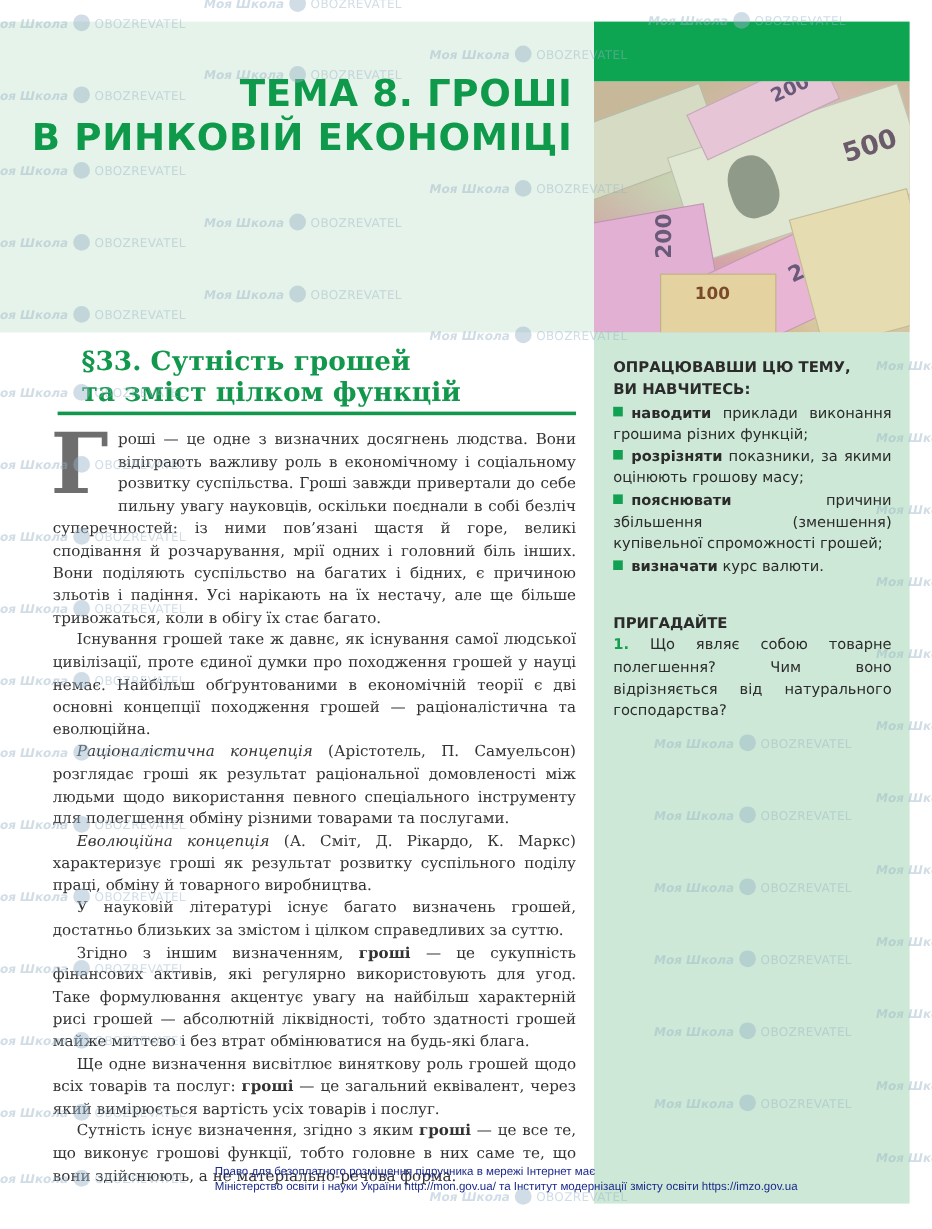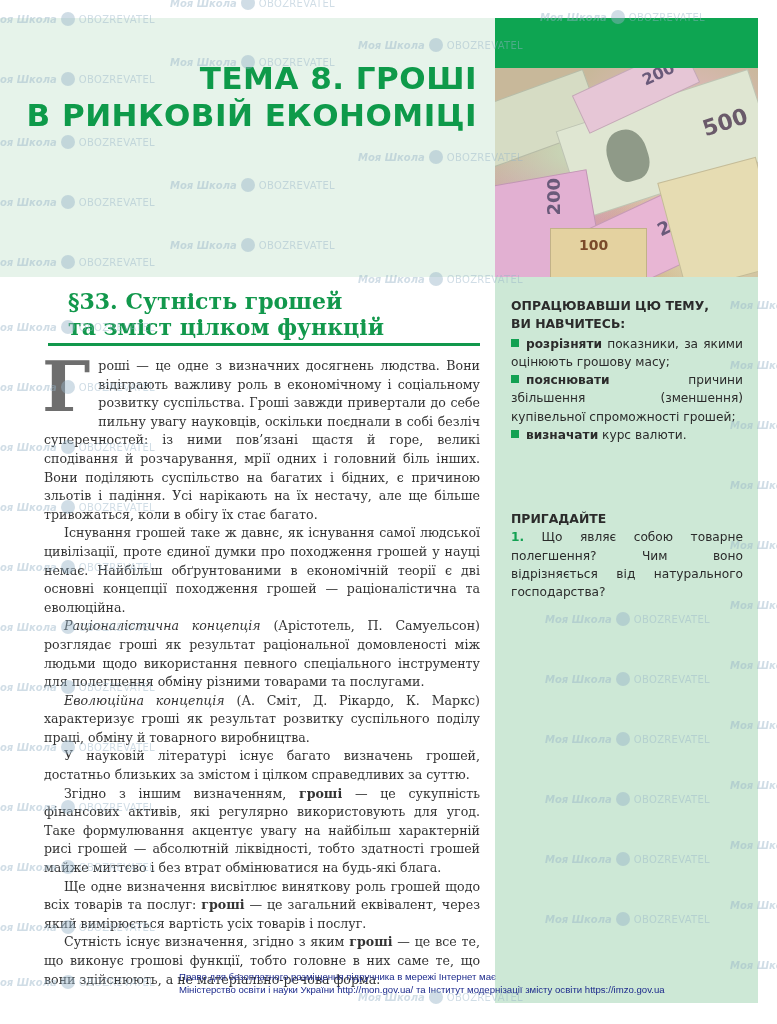--- a/index.html
+++ b/index.html
@@ -87,20 +87,21 @@
   <p><span>Згідно з іншим визначенням, </span><b>гроші</b><span> — це сукупність фінансових активів, які регулярно використовують для угод. Таке формулювання акцентує увагу на найбільш характерній рисі грошей — абсолютній ліквідності, тобто здатності грошей майже миттєво і без втрат обмінюватися на будь-які блага.</span></p>
   <p><span>Ще одне визначення висвітлює виняткову роль грошей щодо всіх товарів та послуг: </span><b>гроші</b><span> — це загальний еквівалент, через який вимірюється вартість усіх товарів і послуг.</span></p>
   <p><span>Сутність існує визначення, згідно з яким </span><b>гроші</b><span> — це все те, що виконує грошові функції, тобто головне в них саме те, що вони здійснюють, а не матеріально-речова форма.</span></p>
 </div>
 
 <div class="learn">
   <div class="learn-title">
     <div>ОПРАЦЮВАВШИ ЦЮ ТЕМУ,</div>
     <div>ВИ НАВЧИТЕСЬ:</div>
   </div>
+  <div class="learn-item"><span class="bullet"></span><b>наводити</b><span> приклади виконання грошима різних функцій;</span></div>
   <div class="learn-item"><span class="bullet"></span><b>розрізняти</b><span> показники, за якими оцінюють грошову масу;</span></div>
   <div class="learn-item"><span class="bullet"></span><b>пояснювати</b><span> причини збільшення (зменшення) купівельної спроможності грошей;</span></div>
   <div class="learn-item"><span class="bullet"></span><b>визначати</b><span> курс валюти.</span></div>
 </div>
 
 <div class="recall">
   <div class="recall-title">ПРИГАДАЙТЕ</div>
   <div class="learn-item"><span class="num">1.</span><span> Що являє собою товарне полегшення? Чим воно відрізняється від натурального господарства?</span></div>
 </div>
 

